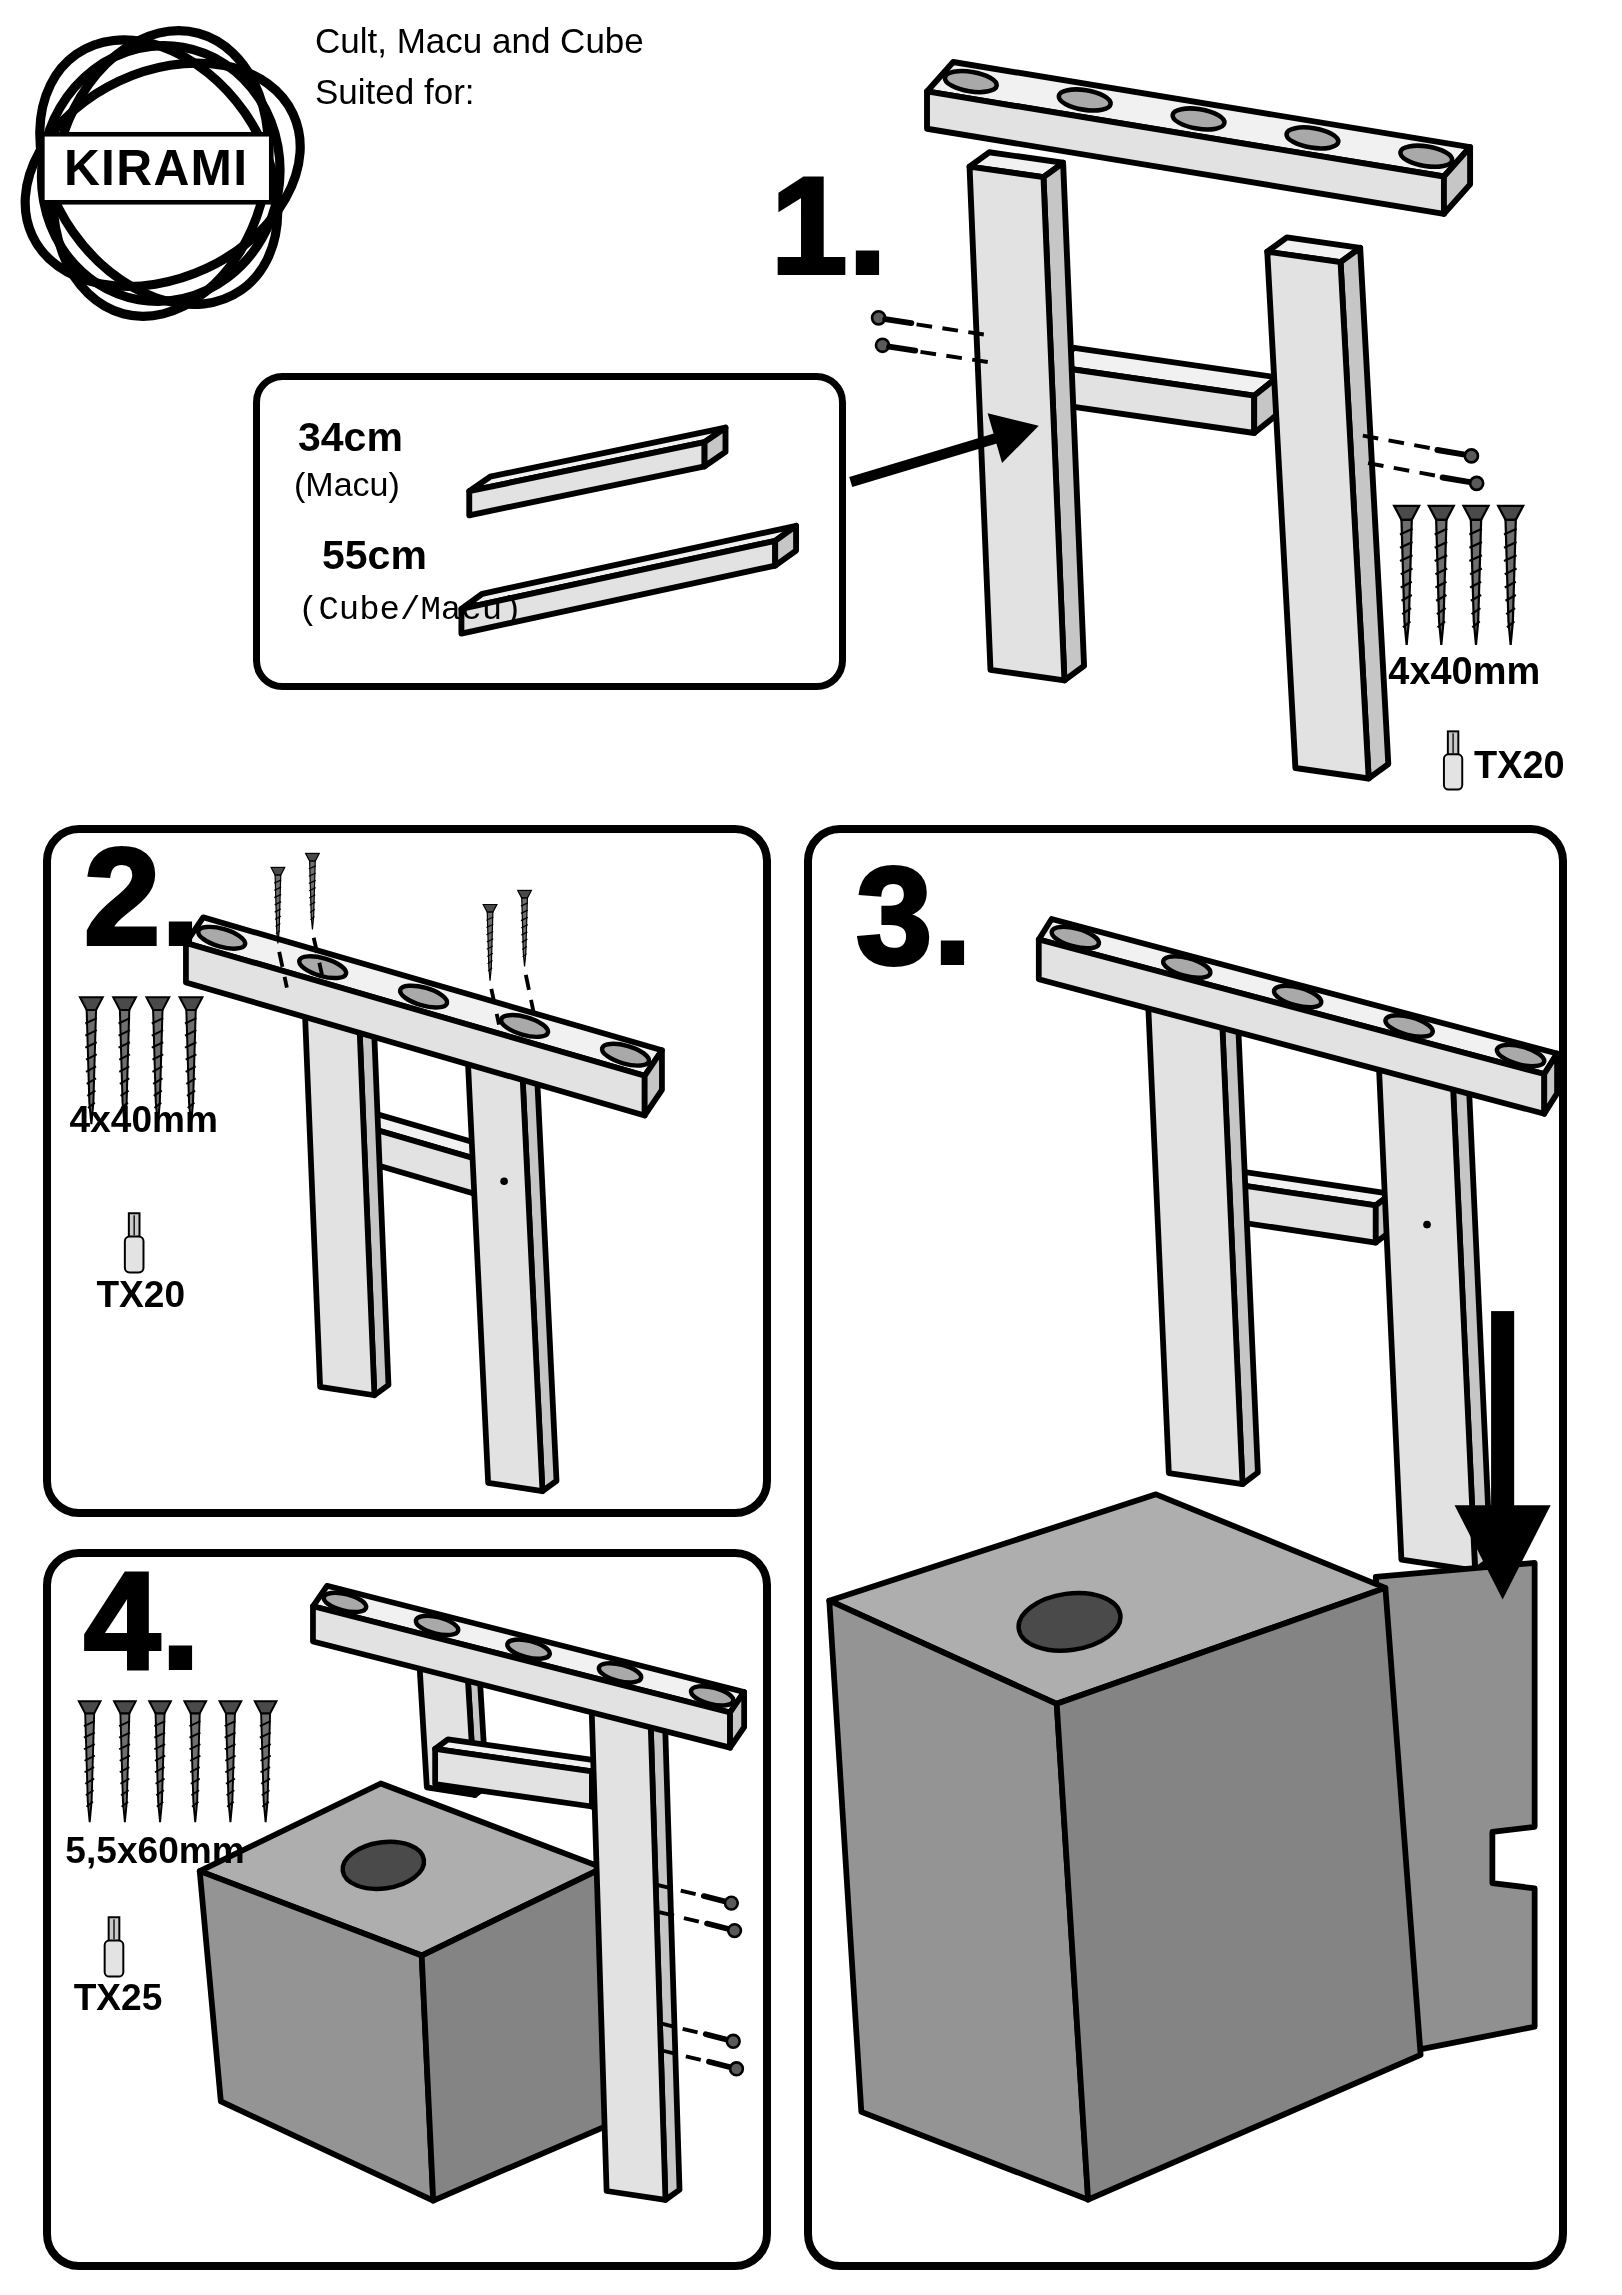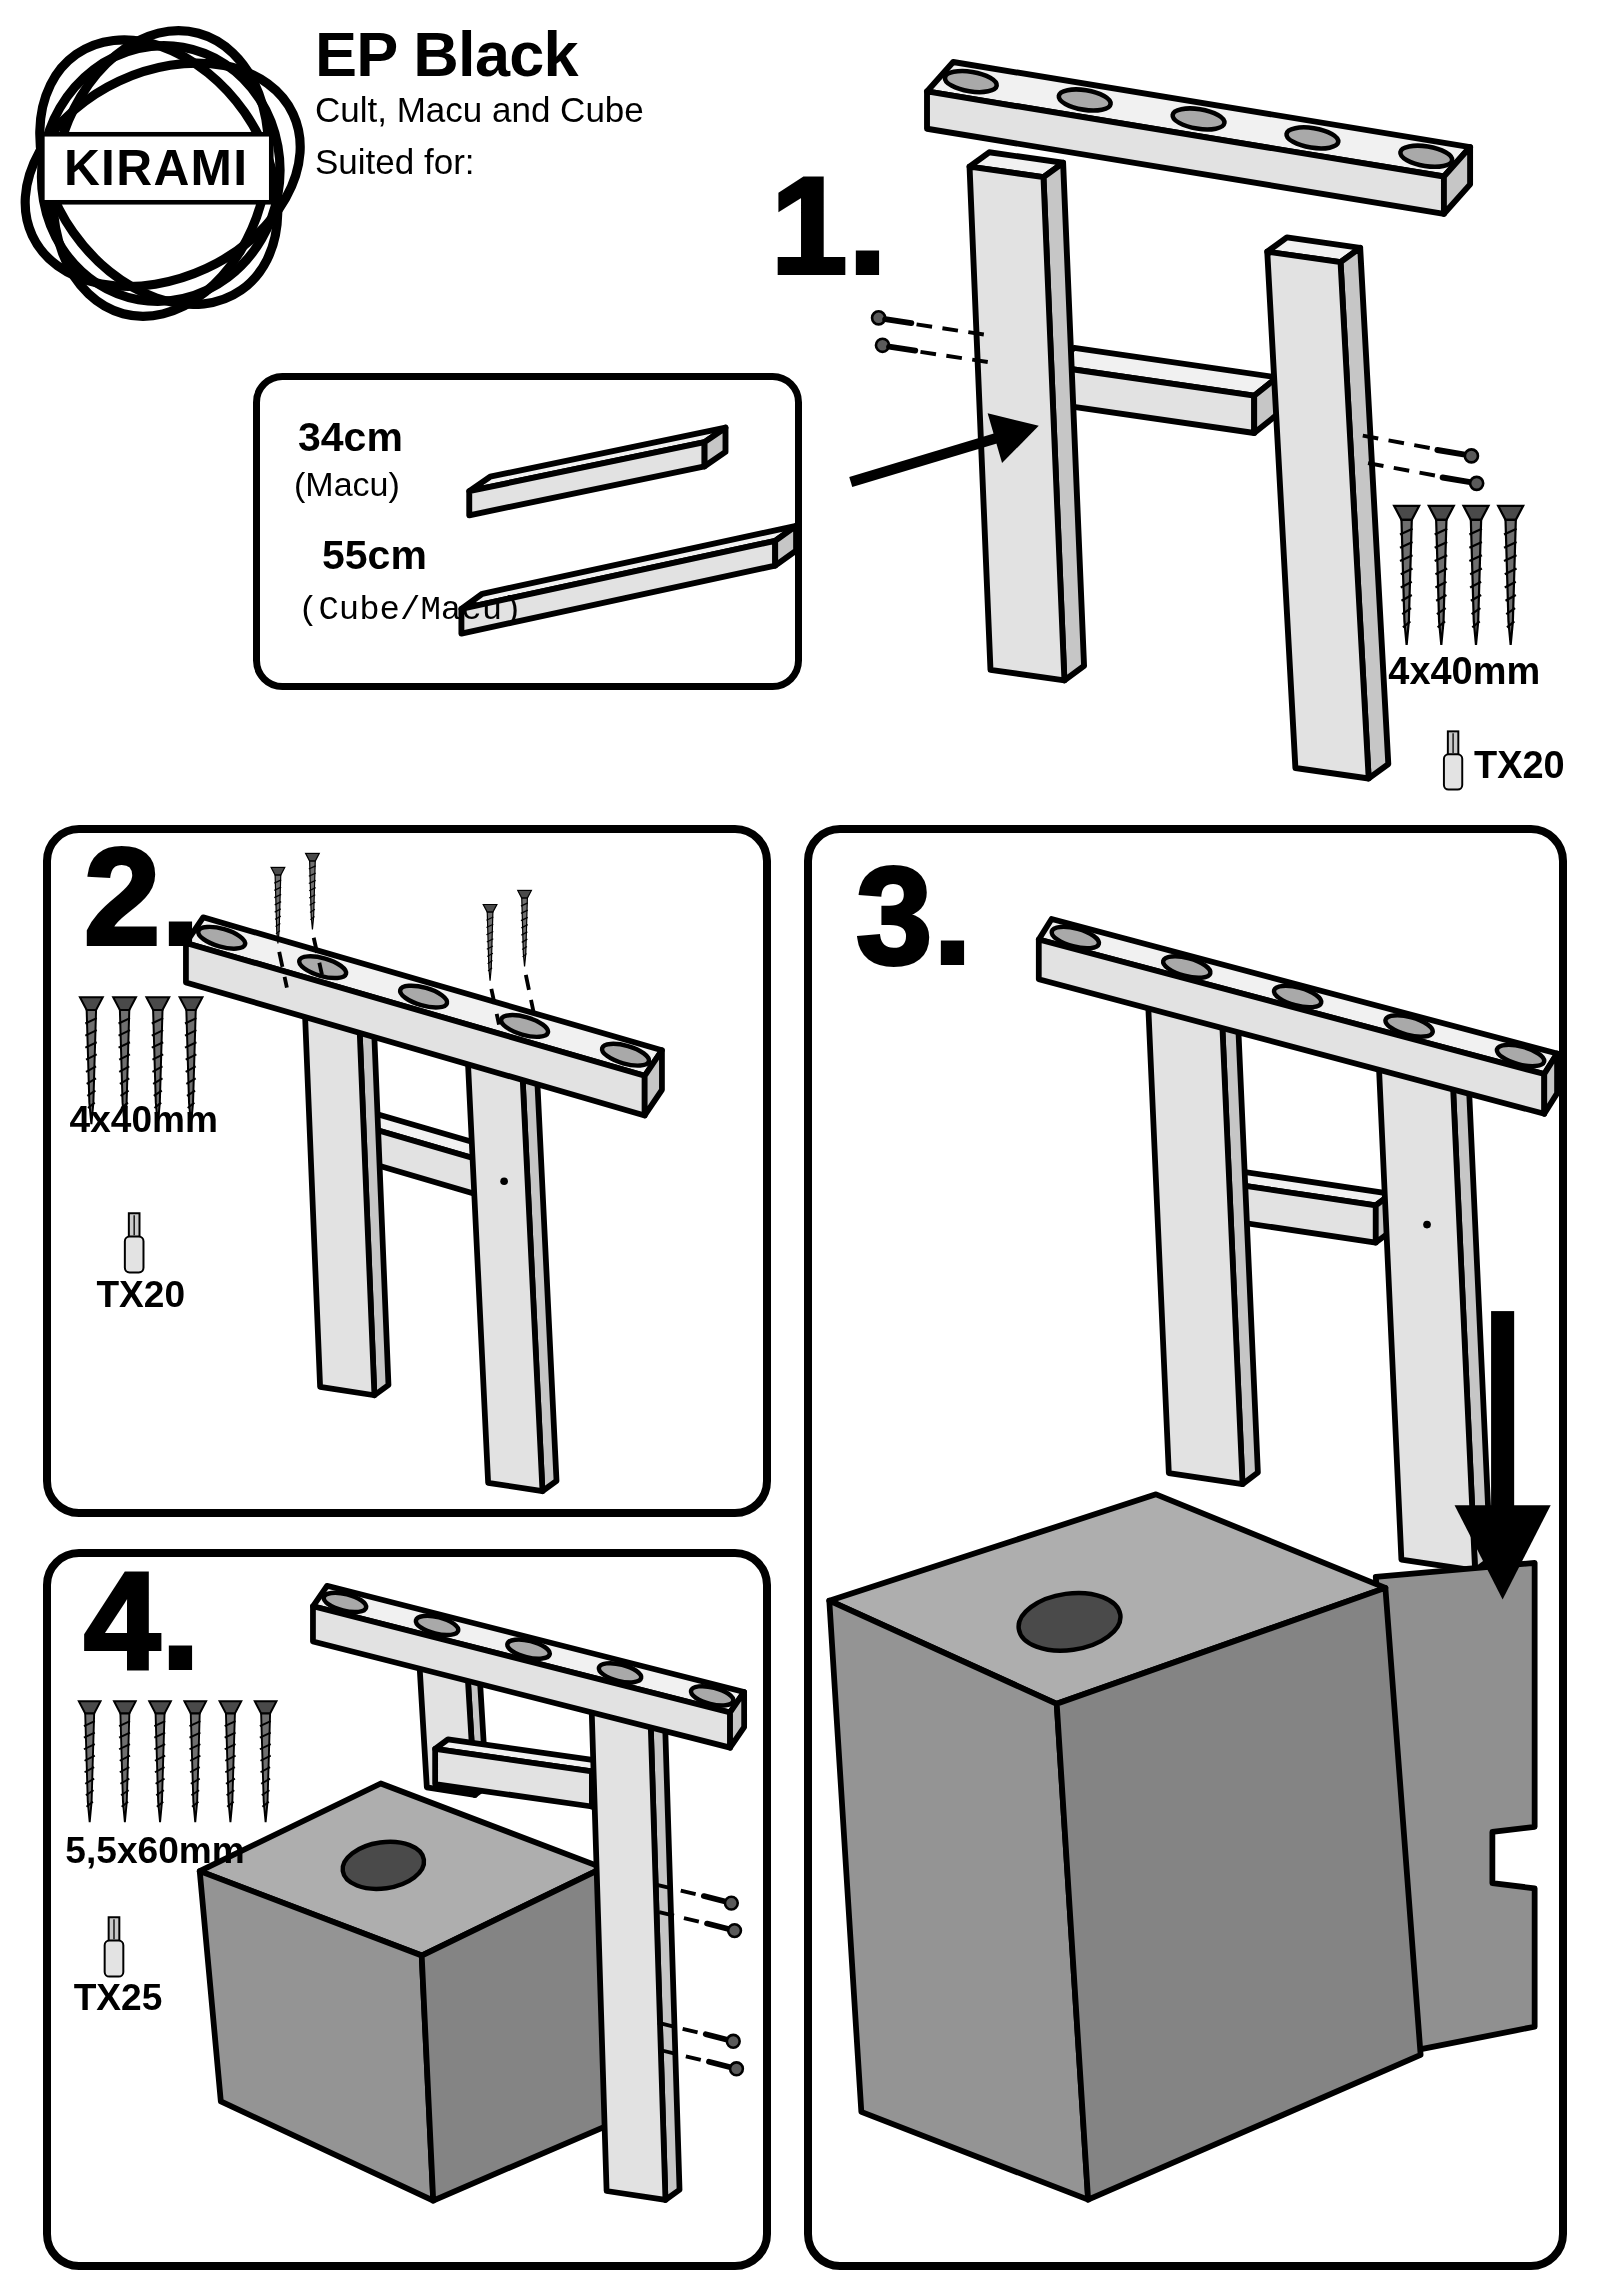--- a/index.html
+++ b/index.html
@@ -81,21 +81,20 @@
       <ellipse cx="215" cy="250" rx="160" ry="222" transform="rotate(15 215 250)"></ellipse>
       <ellipse cx="212" cy="248" rx="160" ry="220" transform="rotate(-35 212 248)"></ellipse>
       <ellipse cx="218" cy="252" rx="158" ry="220" transform="rotate(65 218 252)"></ellipse>
       <ellipse cx="215" cy="250" rx="196" ry="182" transform="rotate(-80 215 250)"></ellipse>
     </g>
     <rect x="34" y="190" width="350" height="104" fill="#fff" stroke="#000" stroke-width="7"></rect>
     <text class="logo-text" x="208" y="268" text-anchor="middle">KIRAMI</text>
   </svg>
 
   <div class="abs" style="left:315px; top:19.6px;">
-    <div class="title-line">EP Black</div>
     <div class="sub-line">Cult, Macu and Cube</div>
     <div class="sub-line" style="margin-top:9.2px;">Suited for:</div>
   </div>
 
   <svg class="abs" style="left:868px; top:26px;" width="720" height="795" viewBox="0 0 1100 1215">
 
     <g>
       <path class="o fw" d="M 280,520 L 315,492 L 625,537 L 590,565 Z"></path>
       <path class="o fw2" d="M 280,520 L 590,565 L 590,622 L 280,577 Z"></path>
       <path class="o fw3" d="M 590,565 L 625,537 L 625,594 L 590,622 Z"></path>
@@ -149,21 +148,21 @@
       <use href="#sym-screw" x="906" y="730" width="46" height="225"></use>
       <use href="#sym-screw" x="959" y="730" width="46" height="225"></use>
     </g>
     <text class="lbl" x="795" y="1005">4x40mm</text>
     <use href="#sym-bit" x="872" y="1075" width="44" height="96"></use>
     <text class="lbl" x="926" y="1150">TX20</text>
   </svg>
 
   <div class="stepnum" style="left:771px; top:157px;">1.</div>
 
-  <div class="inset" style="left:253px; top:373px; width:549px; height:317px;">
+  <div class="inset" style="left:253px; top:373px; width:593px; height:317px;">
     <svg class="abs" style="left:0; top:0;" width="578" height="302" viewBox="0 0 884 462">
       <g>
         <path class="o fw" d="M 320,170 L 352,148 L 712,73 L 680,95 Z"></path>
         <path class="o fw2" d="M 320,170 L 680,95 L 680,132 L 320,207 Z"></path>
         <path class="o fw3" d="M 680,95 L 712,73 L 712,110 L 680,132 Z"></path>
       </g>
       <g>
         <path class="o fw" d="M 308,350 L 340,327 L 820,223 L 788,246 Z"></path>
         <path class="o fw2" d="M 308,350 L 788,246 L 788,284 L 308,388 Z"></path>
         <path class="o fw3" d="M 788,246 L 820,223 L 820,261 L 788,284 Z"></path>

